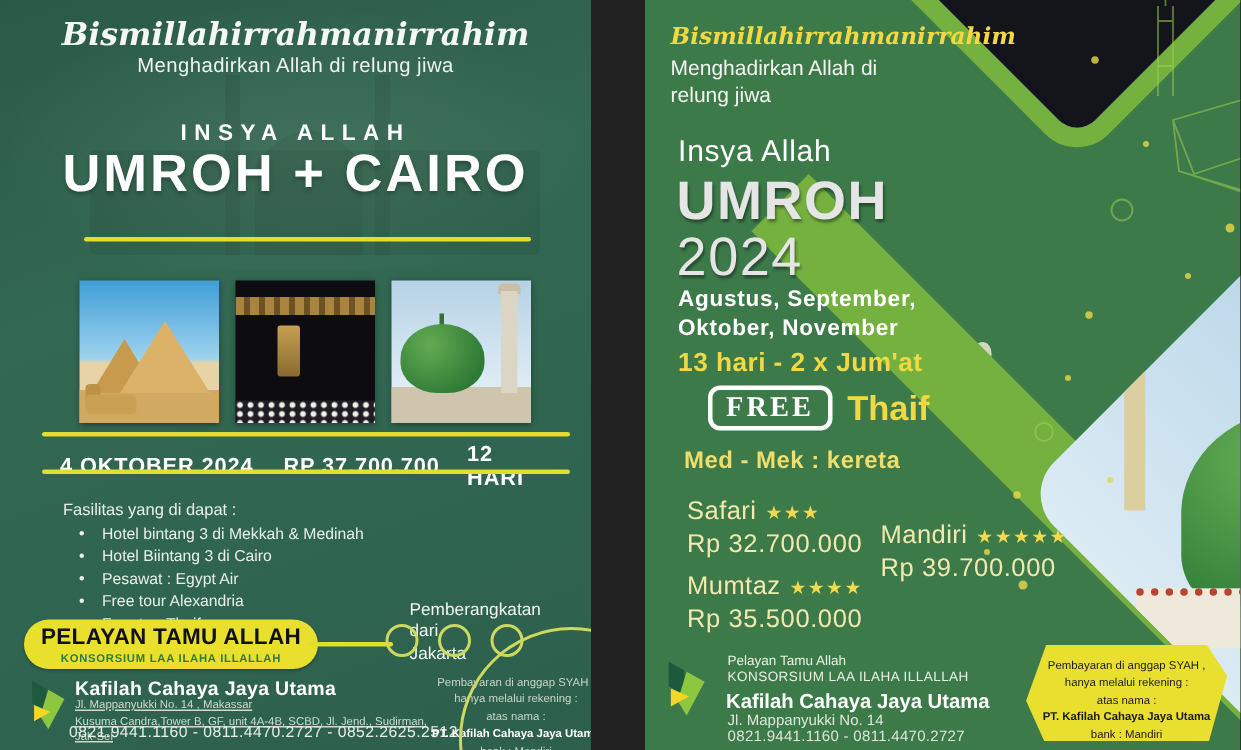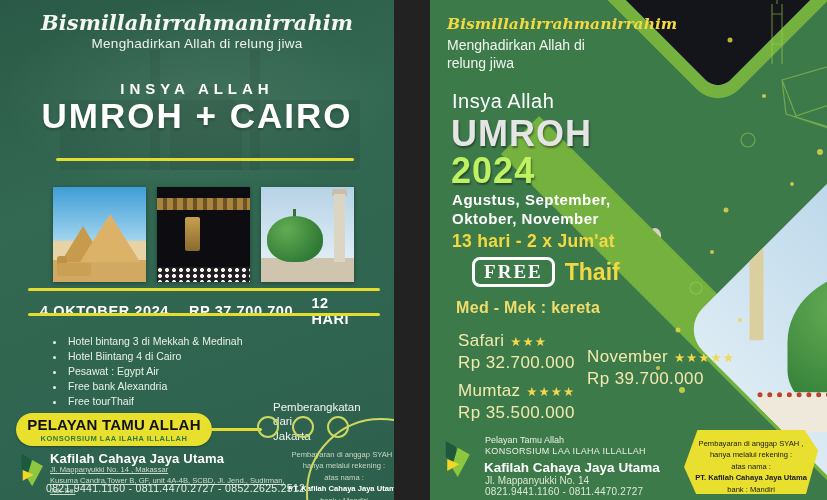--- a/index.html
+++ b/index.html
@@ -102,22 +102,22 @@
   .dm-base{position:absolute;left:60px;top:212px;width:240px;height:40px;background:#efe9dc;
      border-top:5px dotted #b5452f;}
   .decor{position:absolute;left:0;top:0;width:415px;height:500px;pointer-events:none;}
 
   .r-bismillah{position:absolute;left:17px;top:14px;font-family:"DejaVu Serif",serif;font-style:italic;
      font-weight:700;font-size:15.5px;color:#f2d943;}
   .r-tagline{position:absolute;left:17px;top:37px;width:160px;font-size:14px;line-height:1.25;color:#f2f6ef;}
   .r-pretitle{position:absolute;left:22px;top:90px;font-size:20px;color:#ffffff;letter-spacing:.5px;}
   .r-title1{position:absolute;left:21px;top:113px;font-size:36px;font-weight:800;letter-spacing:1px;
      color:#e5e5e5;text-shadow:1px 2px 2px rgba(0,0,0,.4);}
-  .r-title2{position:absolute;left:21px;top:150px;font-size:36px;font-weight:700;letter-spacing:1px;
-     color:#bef264;text-shadow:1px 2px 2px rgba(0,0,0,.4);}
+  .r-title2{position:absolute;left:21px;top:150px;font-size:36px;font-weight:400;letter-spacing:1px;
+     color:#e5e5e5;text-shadow:1px 2px 2px rgba(0,0,0,.4);}
   .r-months{position:absolute;left:22px;top:191px;width:200px;font-size:15px;font-weight:800;
      line-height:1.25;color:#ffffff;letter-spacing:.5px;}
   .r-duration{position:absolute;left:22px;top:231px;font-size:17.5px;font-weight:800;color:#f2d943;letter-spacing:.3px;}
   .r-free{position:absolute;left:26px;top:257px;display:flex;align-items:center;gap:10px;padding-left:16px;}
   .r-free-box{border:3px solid #ffffff;border-radius:8px;padding:1px 9px;
      font-family:"Liberation Serif",serif;font-weight:700;font-size:19px;letter-spacing:2px;color:#ffffff;}
   .r-free-item{font-size:23px;font-weight:800;color:#f2d943;}
   .r-transport{position:absolute;left:26px;top:299px;font-size:16px;font-weight:800;color:#f0dd6b;letter-spacing:.3px;}
 
   .pkg{position:absolute;color:#f3e9ae;}
@@ -186,25 +186,26 @@
 
     <div class="yline l-line-mid1"></div>
     <div class="l-info">
       <span class="sp1">4 OKTOBER 2024</span>
       <span class="sp2">RP 37.700.700</span>
       <span>12 HARI</span>
     </div>
     <div class="yline l-line-mid2"></div>
 
     <div class="l-fac">
+      <div class="l-fac-title">Fasilitas yang di dapat :</div>
       <ul>
         <li>Hotel bintang 3 di Mekkah &amp; Medinah</li>
-        <li>Hotel Biintang 4 di Cairo</li>
+        <li>Hotel Biintang 3 di Cairo</li>
         <li>Pesawat : Egypt Air</li>
-        <li>Free bank Alexandria</li>
+        <li>Free tour Alexandria</li>
         <li>Free tourThaif</li>
       </ul>
     </div>
 
     <div class="l-depart">
       <div>Pemberangkatan</div>
       <div>dari</div>
       <div>Jakarta</div>
     </div>
 
@@ -298,21 +299,21 @@
     <div class="r-transport">Med - Mek : kereta</div>
 
     <div class="pkg pkg-safari">
       <div class="pkg-name">
         <span>Safari</span><span class="stars">★★★</span>
       </div>
       <div class="pkg-price">Rp 32.700.000</div>
     </div>
     <div class="pkg pkg-kafilah">
       <div class="pkg-name">
-        <span>November</span><span class="stars">★★★★★</span>
+        <span>Mandiri</span><span class="stars">★★★★★</span>
       </div>
       <div class="pkg-price">Rp 39.700.000</div>
     </div>
     <div class="pkg pkg-mumtaz">
       <div class="pkg-name">
         <span>Mumtaz</span><span class="stars">★★★★</span>
       </div>
       <div class="pkg-price">Rp 35.500.000</div>
     </div>
 

